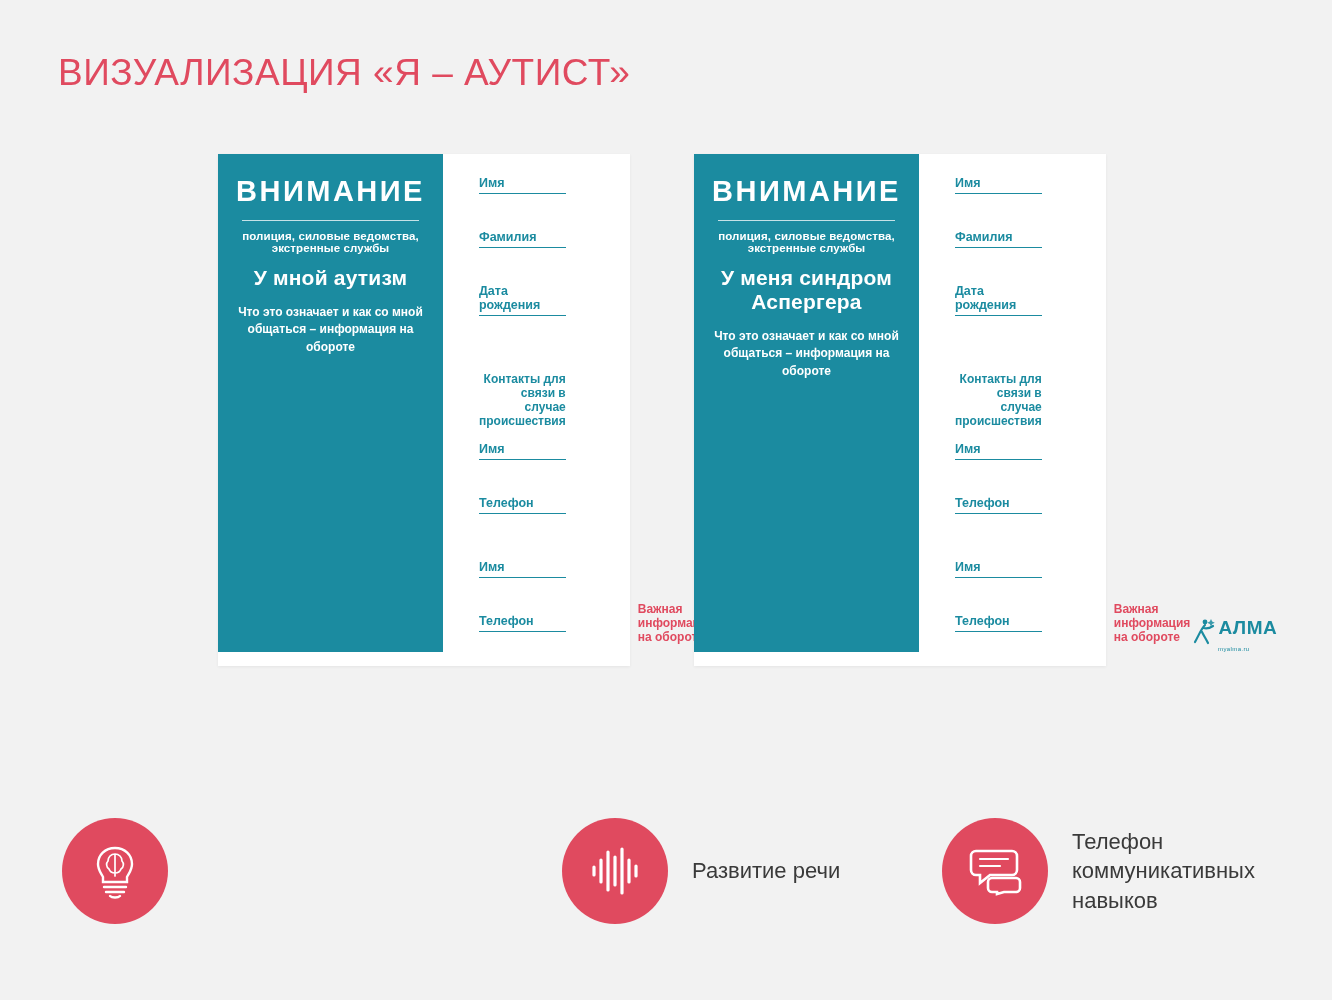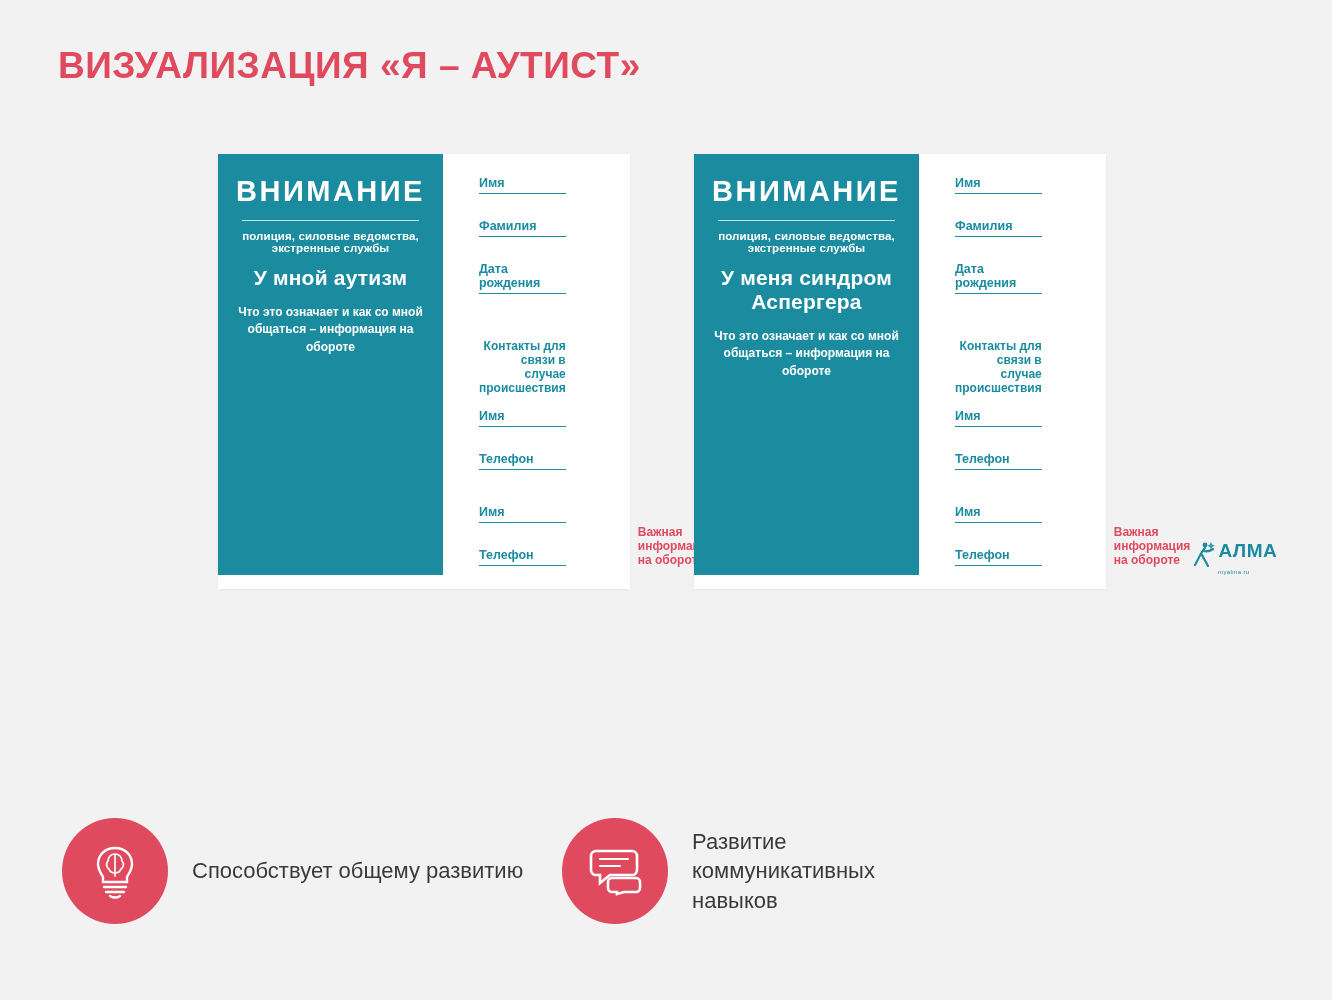--- a/index.html
+++ b/index.html
@@ -13,23 +13,23 @@
     background: #f2f2f2;
     font-family: "Liberation Sans", sans-serif;
     overflow: hidden;
     position: relative;
   }
 
   
   .slide-title {
     position: absolute;
     left: 58px;
-    top: 45px;
+    top: 52px;
     font-size: 37px;
-    font-weight: bold;
+    font-weight: normal;
     letter-spacing: 0.5px;
     color: #e04a5f;
     text-transform: uppercase;
   }
 
   
   .cards {
     position: absolute;
     left: 218px;
     top: 154px;
@@ -80,21 +80,21 @@
     line-height: 1.45;
     font-weight: bold;
   }
 
   .card-body {
     padding: 22px 36px 0 36px;
     flex: 1 1 auto;
   }
 
   .field {
-    margin-bottom: 9px;
+    margin-bottom: 20px;
   }
   .field-label {
     font-size: 12.5px;
     font-weight: bold;
     color: #1b8ba0;
     padding-bottom: 3px;
   }
   .field-line {
     height: 1px;
     background: #1b8ba0;
@@ -330,29 +330,44 @@
   <div class="benefit">
     <div class="benefit-circle">
       <svg width="54" height="58" viewBox="0 0 54 58">
         <path d="M27 6 C17 6 10 13 10 22 C10 28 13 31 15 35 L15 40 L39 40 L39 35 C41 31 44 28 44 22 C44 13 37 6 27 6 Z" fill="none" stroke="#ffffff" stroke-width="2.4"></path>
         <path d="M27 12 C23 12 20 15 20 19 M27 12 C31 12 34 15 34 19 M20 19 C18 21 18 25 21 27 M34 19 C36 21 36 25 33 27 M27 12 L27 34 M21 27 C22 30 24 31 27 31 M33 27 C32 30 30 31 27 31" fill="none" stroke="#ffffff" stroke-width="1.7" stroke-linecap="round"></path>
         <line x1="16" y1="45" x2="38" y2="45" stroke="#ffffff" stroke-width="2.4" stroke-linecap="round"></line>
         <line x1="18" y1="50" x2="36" y2="50" stroke="#ffffff" stroke-width="2.4" stroke-linecap="round"></line>
         <path d="M22 54 C24 56 30 56 32 54" fill="none" stroke="#ffffff" stroke-width="2.4" stroke-linecap="round"></path>
       </svg>
     </div>
-    <div class="benefit-label">Способствует общему развитию</div>
-  </div>
-
+  </div>
+
+  <div class="benefit">
+    <div class="benefit-circle">
+      <svg width="56" height="56" viewBox="0 0 56 56">
+        <g stroke="#ffffff" stroke-width="3.2" stroke-linecap="round">
+          <line x1="7" y1="24" x2="7" y2="32"></line>
+          <line x1="14" y1="17" x2="14" y2="39"></line>
+          <line x1="21" y1="9" x2="21" y2="47"></line>
+          <line x1="28" y1="14" x2="28" y2="42"></line>
+          <line x1="35" y1="6" x2="35" y2="50"></line>
+          <line x1="42" y1="17" x2="42" y2="39"></line>
+          <line x1="49" y1="23" x2="49" y2="33"></line>
+        </g>
+      </svg>
+    </div>
+    <div class="benefit-label">Развитие речи</div>
+  </div>
 
   <div class="benefit">
     <div class="benefit-circle">
       <svg width="58" height="50" viewBox="0 0 58 50">
         <path d="M10 5 H46 A5 5 0 0 1 51 10 V24 A5 5 0 0 1 46 29 H24 L14 37 V29 H10 A5 5 0 0 1 5 24 V10 A5 5 0 0 1 10 5 Z" fill="none" stroke="#ffffff" stroke-width="2.6"></path>
         <line x1="14" y1="13" x2="42" y2="13" stroke="#ffffff" stroke-width="2.2" stroke-linecap="round"></line>
         <line x1="14" y1="20" x2="34" y2="20" stroke="#ffffff" stroke-width="2.2" stroke-linecap="round"></line>
         <path d="M26 32 H50 A4 4 0 0 1 54 36 V42 A4 4 0 0 1 50 46 H38 L31 48 V46 H26 A4 4 0 0 1 22 42 V36 A4 4 0 0 1 26 32 Z" fill="#e04a5f" stroke="#ffffff" stroke-width="2.6"></path>
       </svg>
     </div>
-    <div class="benefit-label">Развитие коммуникативных навыков</div>
+    <div class="benefit-label">Телефон коммуникативных навыков</div>
   </div>
 
 </div>
 
 </body></html>

